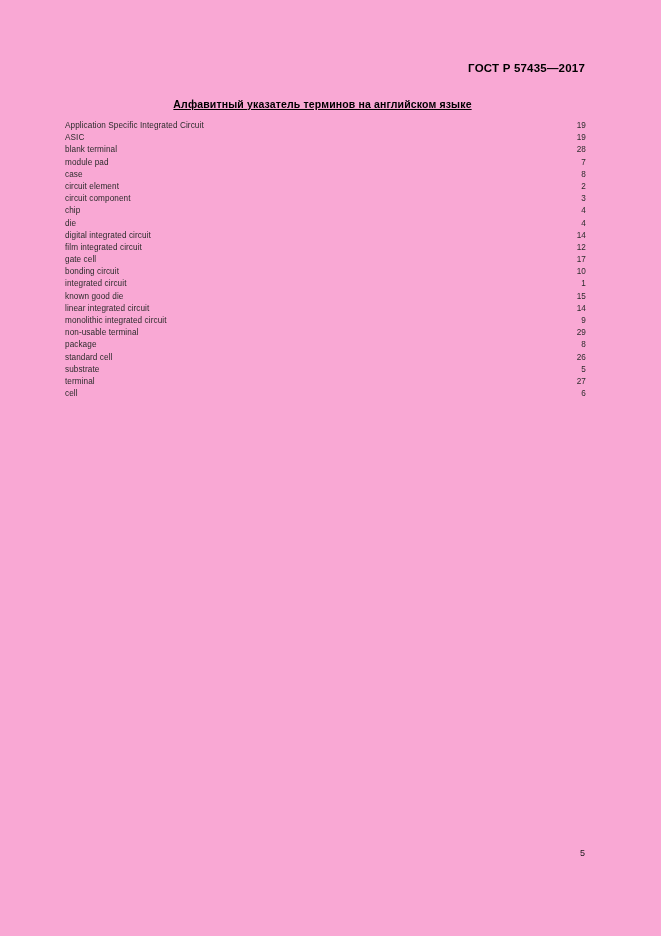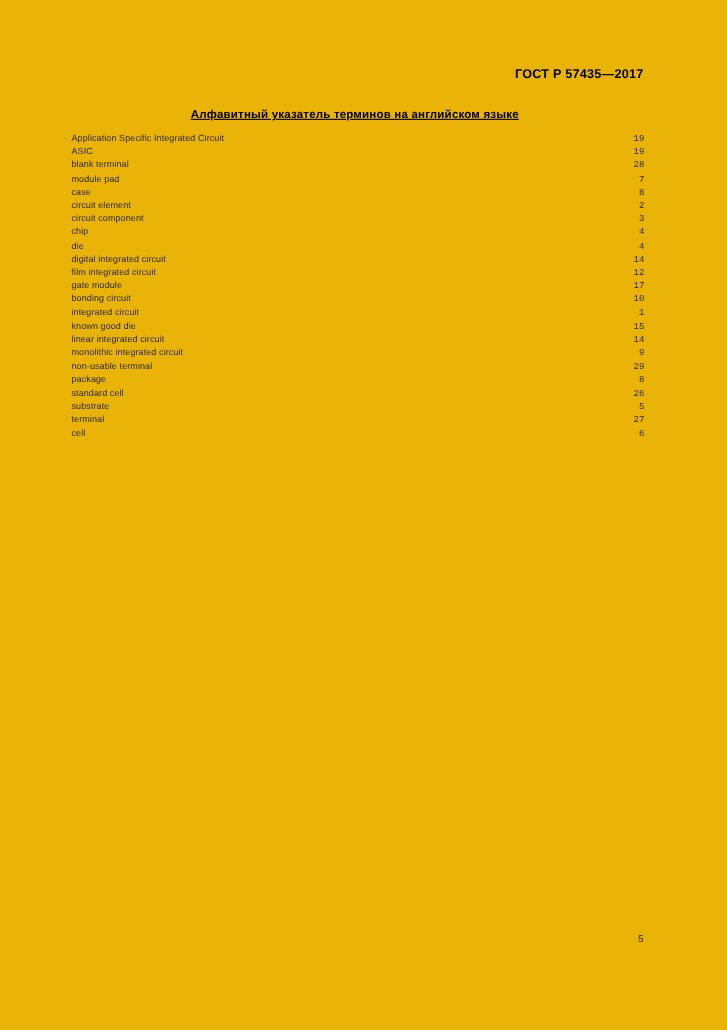--- a/index.html
+++ b/index.html
@@ -12,21 +12,21 @@
     height: 936px;
     position: relative;
     font-family: "Liberation Sans", sans-serif;
     color: #1a1a1a;
     -webkit-font-smoothing: antialiased;
   }
 
   .page {
     position: absolute;
     inset: 0;
-    background: #eab308;
+    background: #f9a8d4;
   }
 
   
   .doc-header {
     position: absolute;
     top: 62px;
     left: 45px;
     right: 76px;
     text-align: right;
     font-size: 11.5px;
@@ -68,21 +68,20 @@
     white-space: nowrap;
     margin-left: 20px;
   }
   .index-term {
     letter-spacing: 0.08px;
   }
   .index-page {
     text-align: right;
     letter-spacing: 0.08px;
     font-variant-numeric: tabular-nums;
-    font-family: Liberation Mono, monospace;
   }
 
   
   .page-number {
     position: absolute;
     top: 848px;
     left: 45px;
     right: 76px;
     text-align: right;
     font-size: 9px;
@@ -137,21 +136,21 @@
       </div>
       <div class="index-row">
         <span class="index-term">digital integrated circuit</span>
         <span class="index-page">14</span>
       </div>
       <div class="index-row">
         <span class="index-term">film integrated circuit</span>
         <span class="index-page">12</span>
       </div>
       <div class="index-row">
-        <span class="index-term">gate module</span>
+        <span class="index-term">gate cell</span>
         <span class="index-page">17</span>
       </div>
       <div class="index-row">
         <span class="index-term">bonding circuit</span>
         <span class="index-page">10</span>
       </div>
       <div class="index-row">
         <span class="index-term">integrated circuit</span>
         <span class="index-page">1</span>
       </div>

